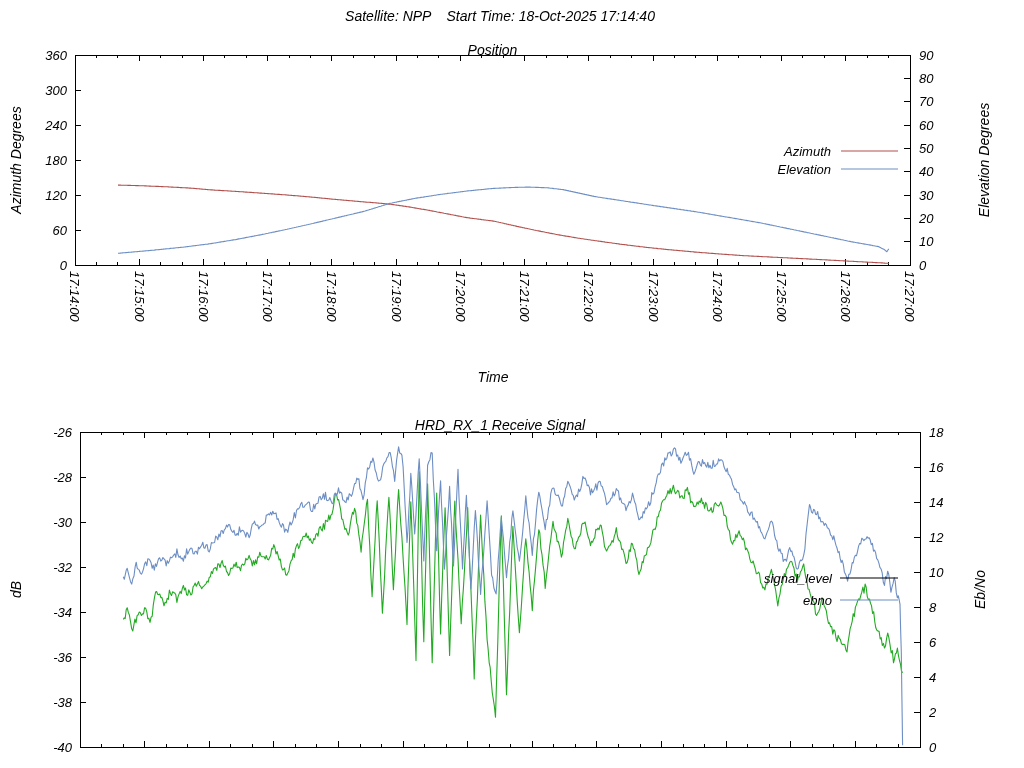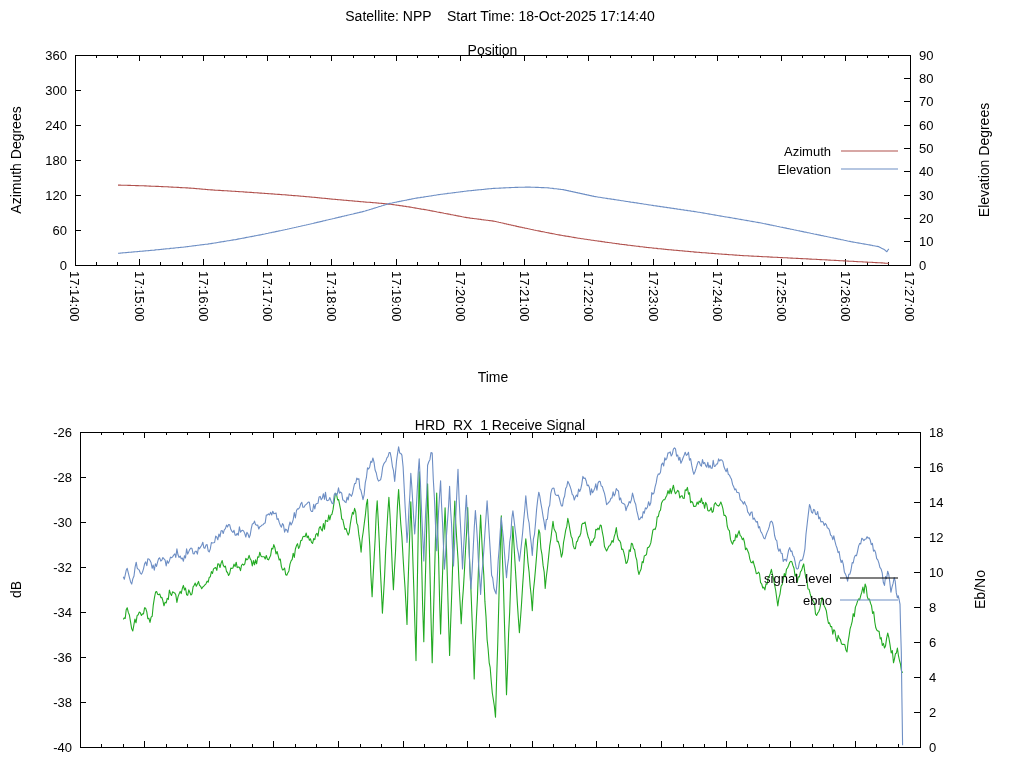--- a/index.html
+++ b/index.html
@@ -1,18 +1,18 @@
 <!DOCTYPE html>
 <html><head>
 <meta charset="utf-8">
 <style>
   html,body{margin:0;padding:0;background:#ffffff;}
   #screen{
     position:relative;width:1024px;height:768px;background:#ffffff;overflow:hidden;
-    font-family:"Liberation Sans", sans-serif;color:#000;
+    font-family:"Liberation Sans", sans-serif;color:#000;font-style:italic;
   }
   #main-title{
     position:absolute;top:8px;left:0;width:1000px;text-align:center;
     font-size:14px;white-space:pre;color:#000;
   }
   #chart-svg{position:absolute;left:0;top:0;}
   svg text{font-family:"Liberation Sans", sans-serif;fill:#000000;}
   svg .tick-label{font-size:13px;}
   svg .chart-title{font-size:14px;}
   svg .axis-title{font-size:14px;}

